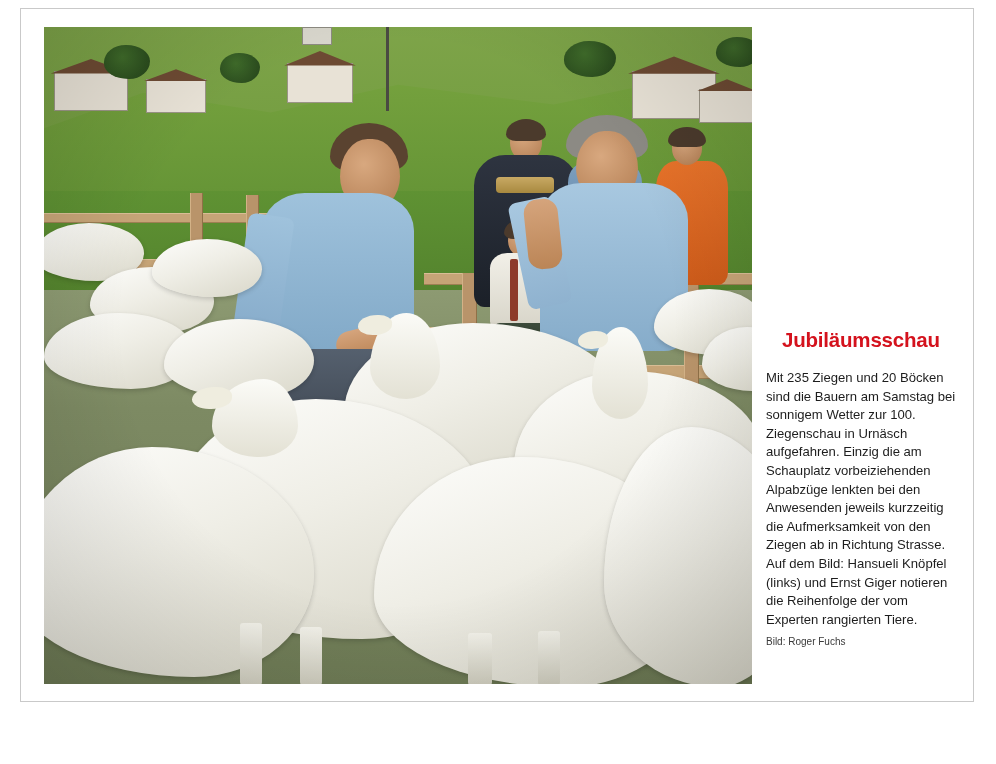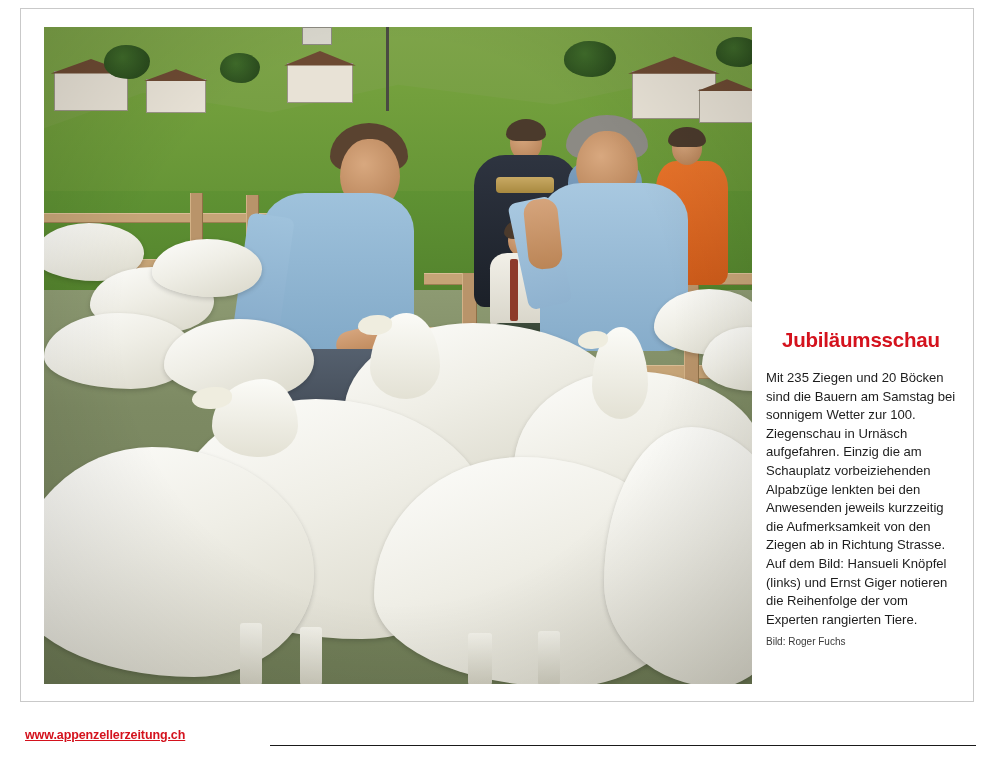--- a/index.html
+++ b/index.html
@@ -403,18 +403,14 @@
       <div class="vignette"></div>
     </div>
   </div>
 
   <div class="text-col">
     <h2 class="kicker">Jubiläumsschau</h2>
     <p class="lead">Mit 235 Ziegen und 20 Böcken sind die Bauern am Samstag bei sonnigem Wetter zur 100. Ziegenschau in Urnäsch aufgefahren. Einzig die am Schauplatz vorbeiziehenden Alpabzüge lenkten bei den Anwesenden jeweils kurzzeitig die Aufmerksamkeit von den Ziegen ab in Richtung Strasse. Auf dem Bild: Hansueli Knöpfel (links) und Ernst Giger notieren die Reihenfolge der vom Experten rangierten Tiere.</p>
     <p class="credit">Bild: Roger Fuchs</p>
   </div>
 
-  <div class="footer">
-    <a class="footer-url" href="#">www.appenzellerzeitung.ch</a>
-    <div class="footer-rule"></div>
-  </div>
 
 </div>
 
 </body></html>

